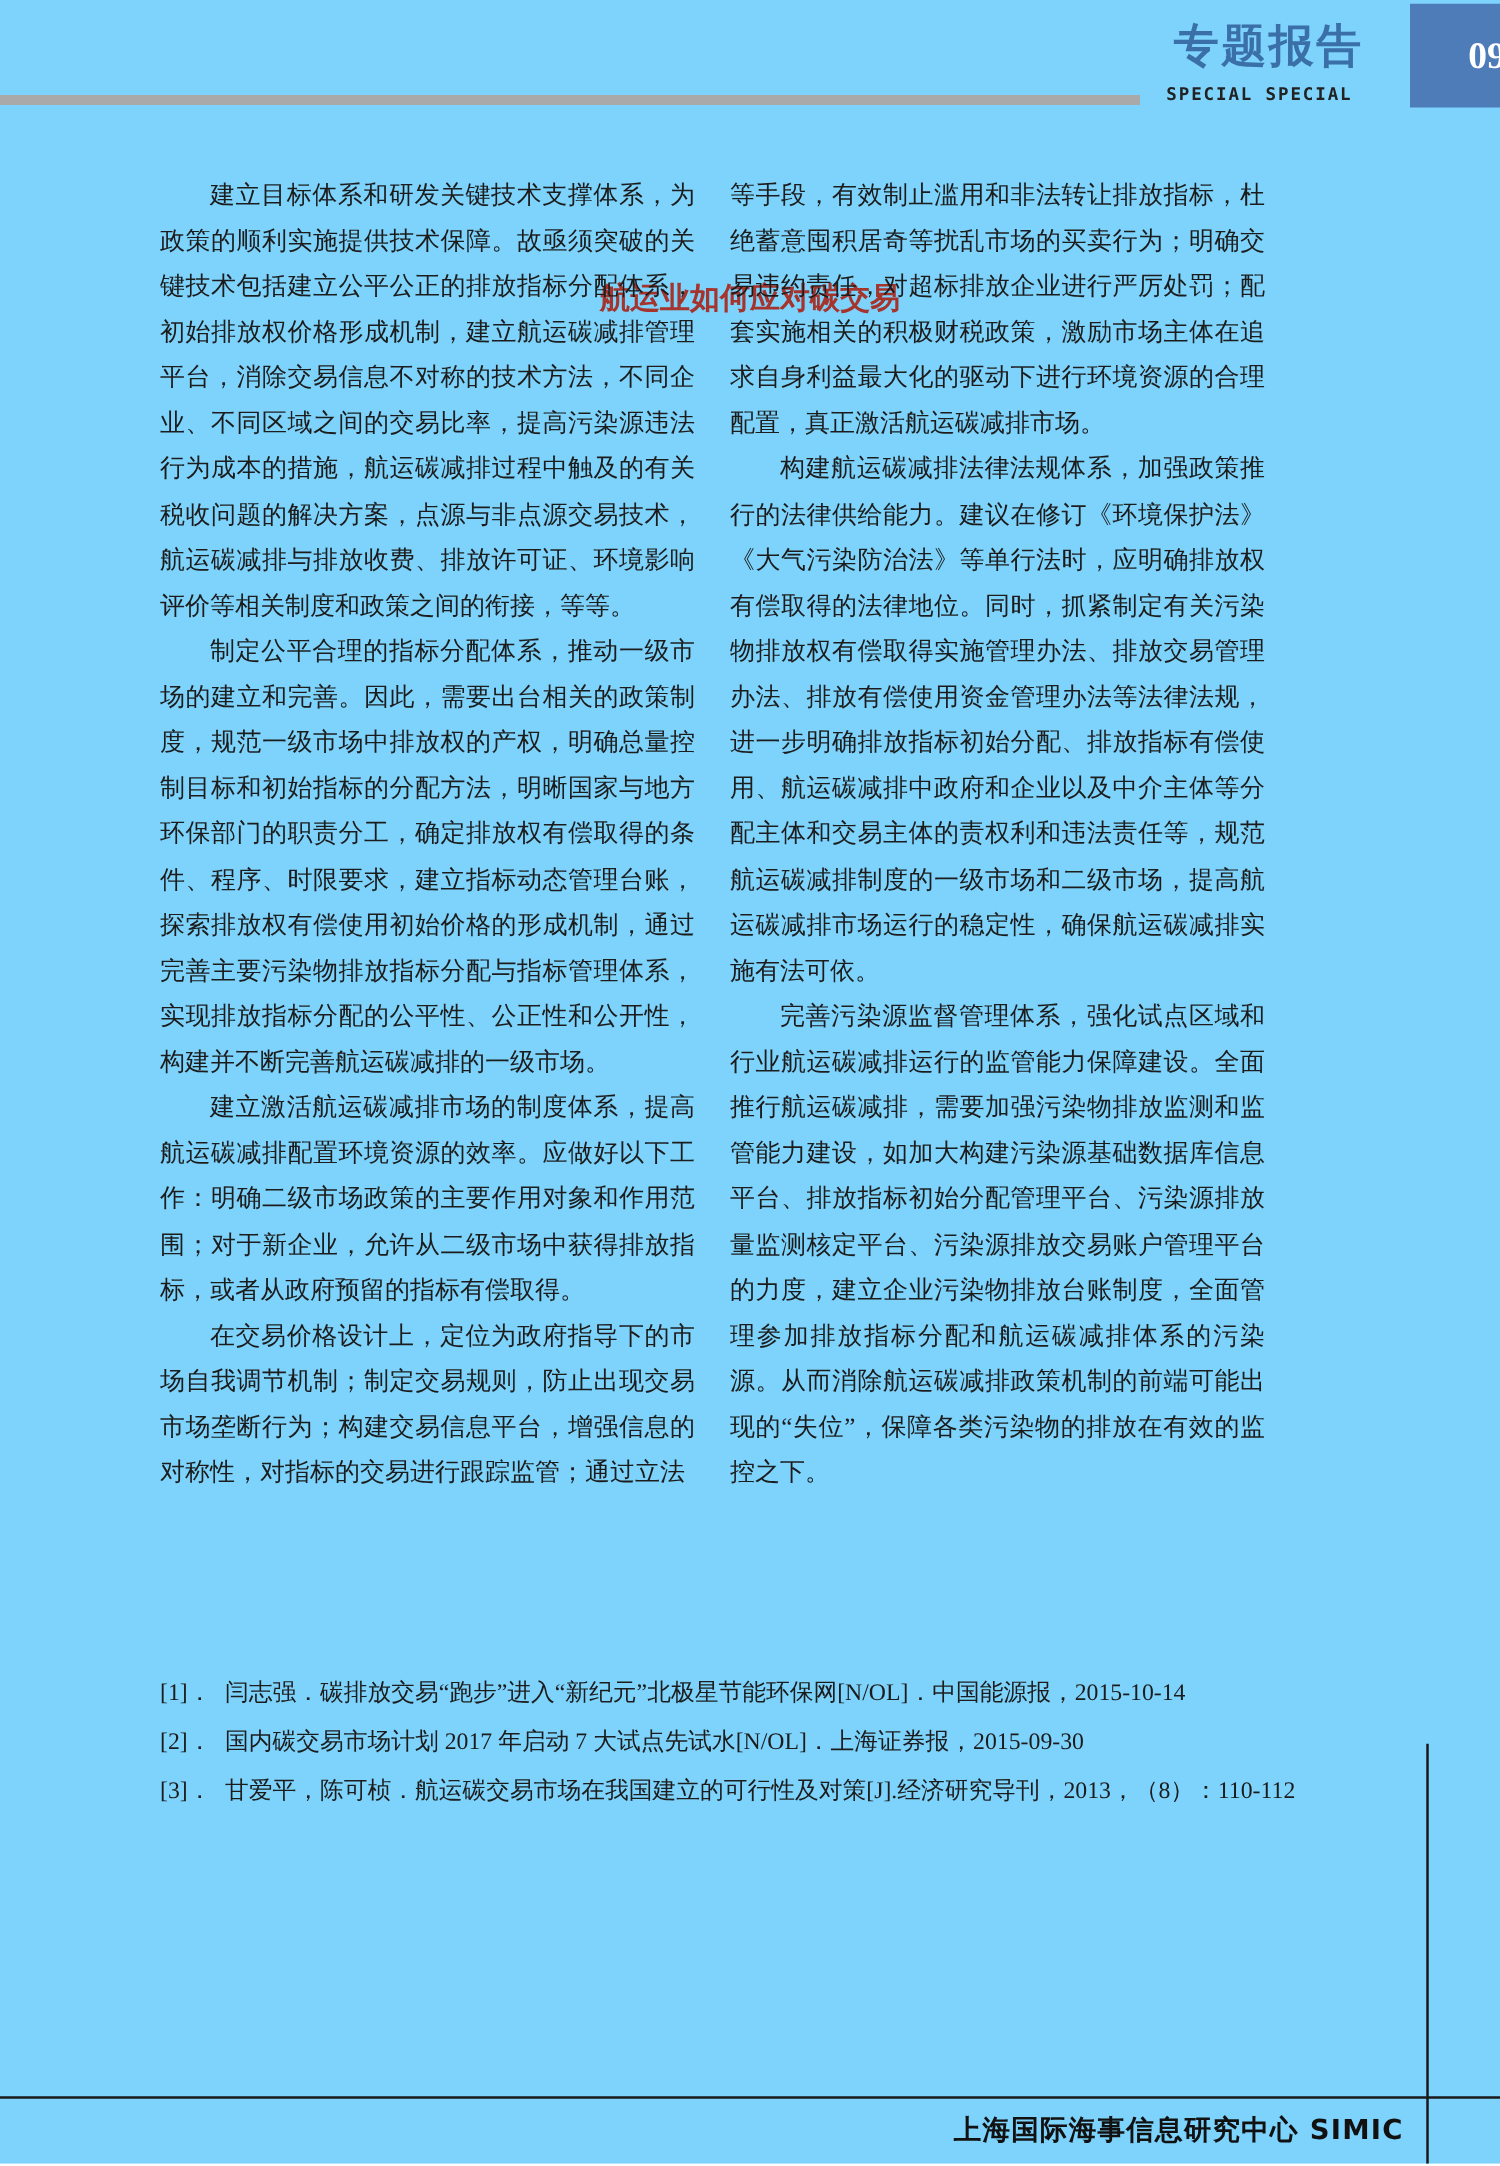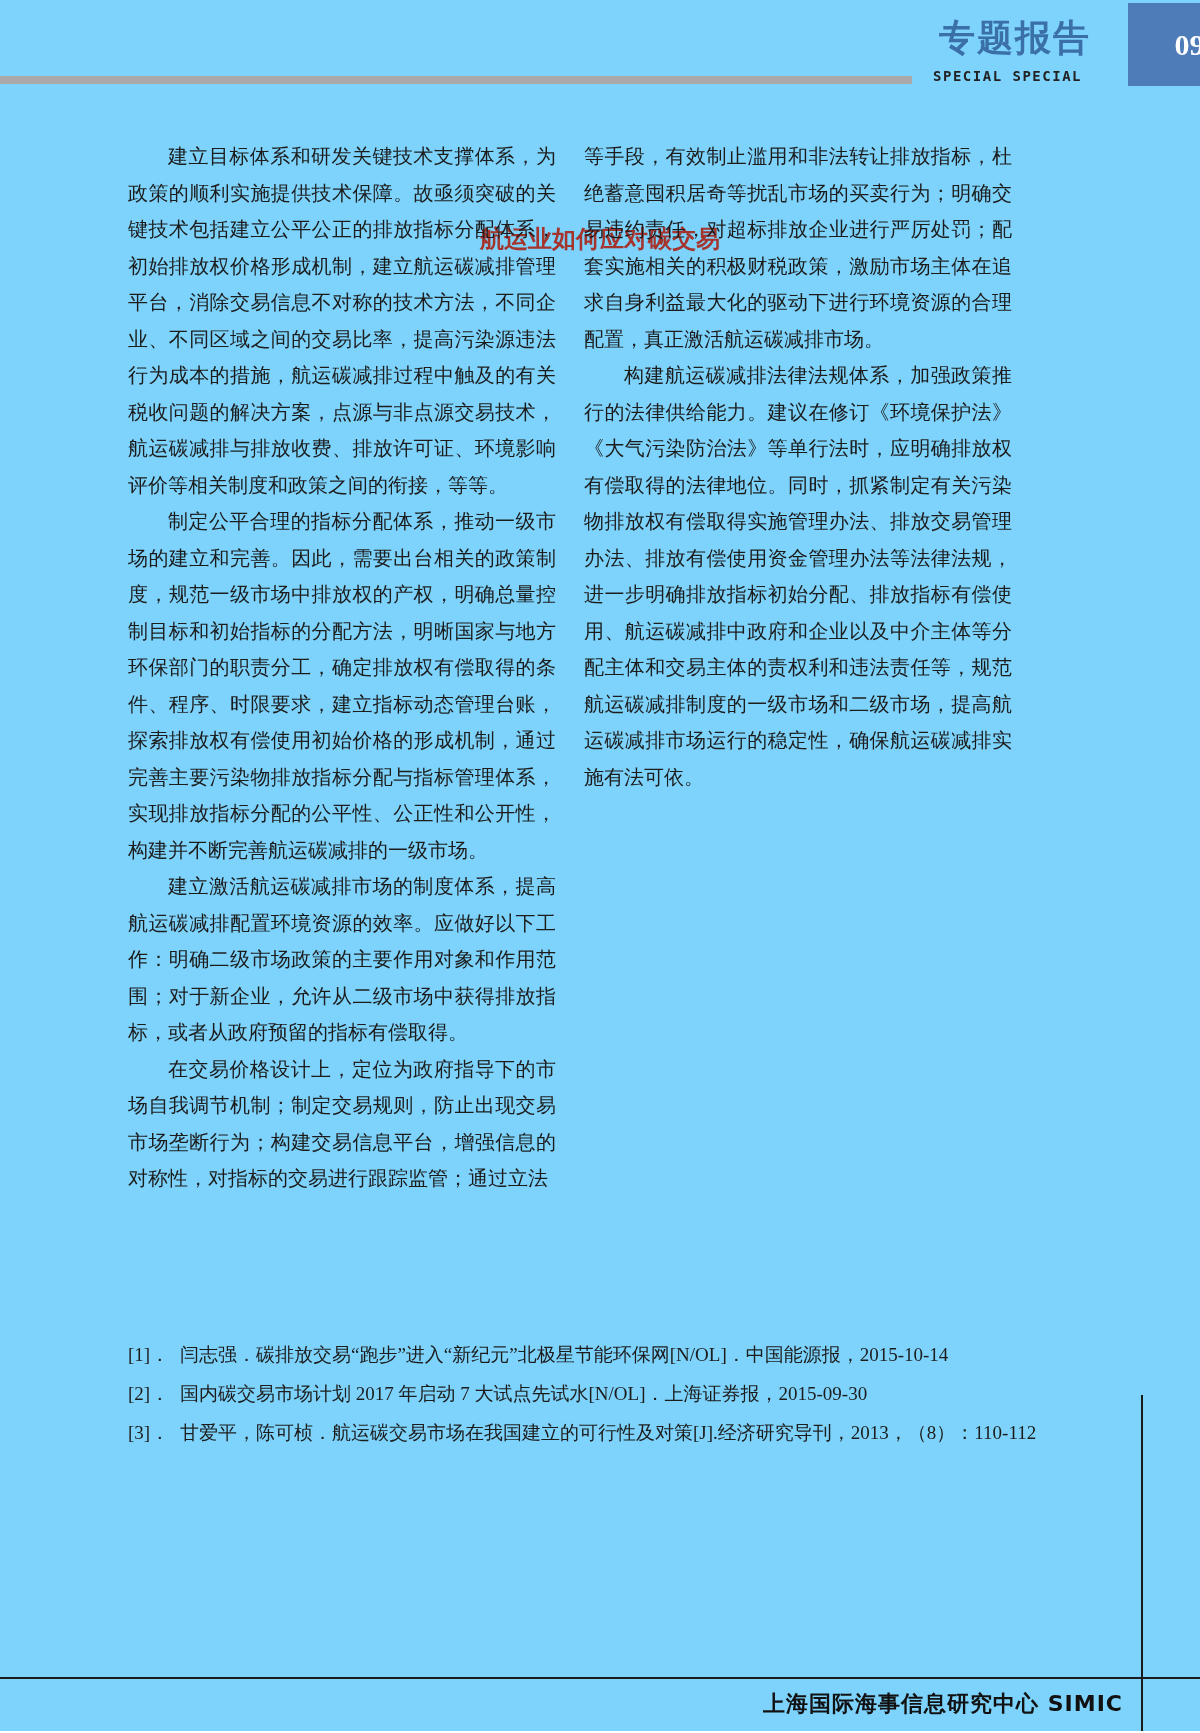--- a/index.html
+++ b/index.html
@@ -77,20 +77,21 @@
 
   <div class="col col-left" id="col-left">
       <p class="indent">建立目标体系和研发关键技术支撑体系，为政策的顺利实施提供技术保障。故亟须突破的关键技术包括建立公平公正的排放指标分配体系，初始排放权价格形成机制，建立航运碳减排管理平台，消除交易信息不对称的技术方法，不同企业、不同区域之间的交易比率，提高污染源违法行为成本的措施，航运碳减排过程中触及的有关税收问题的解决方案，点源与非点源交易技术，航运碳减排与排放收费、排放许可证、环境影响评价等相关制度和政策之间的衔接，等等。</p>
       <p class="indent">制定公平合理的指标分配体系，推动一级市场的建立和完善。因此，需要出台相关的政策制度，规范一级市场中排放权的产权，明确总量控制目标和初始指标的分配方法，明晰国家与地方环保部门的职责分工，确定排放权有偿取得的条件、程序、时限要求，建立指标动态管理台账，探索排放权有偿使用初始价格的形成机制，通过完善主要污染物排放指标分配与指标管理体系，实现排放指标分配的公平性、公正性和公开性，构建并不断完善航运碳减排的一级市场。</p>
       <p class="indent">建立激活航运碳减排市场的制度体系，提高航运碳减排配置环境资源的效率。应做好以下工作：明确二级市场政策的主要作用对象和作用范围；对于新企业，允许从二级市场中获得排放指标，或者从政府预留的指标有偿取得。</p>
       <p class="indent">在交易价格设计上，定位为政府指导下的市场自我调节机制；制定交易规则，防止出现交易市场垄断行为；构建交易信息平台，增强信息的对称性，对指标的交易进行跟踪监管；通过立法</p>
     </div>
   <div class="col col-right" id="col-right">
       <p>等手段，有效制止滥用和非法转让排放指标，杜绝蓄意囤积居奇等扰乱市场的买卖行为；明确交易违约责任，对超标排放企业进行严厉处罚；配套实施相关的积极财税政策，激励市场主体在追求自身利益最大化的驱动下进行环境资源的合理配置，真正激活航运碳减排市场。</p>
       <p class="indent">构建航运碳减排法律法规体系，加强政策推行的法律供给能力。建议在修订《环境保护法》《大气污染防治法》等单行法时，应明确排放权有偿取得的法律地位。同时，抓紧制定有关污染物排放权有偿取得实施管理办法、排放交易管理办法、排放有偿使用资金管理办法等法律法规，进一步明确排放指标初始分配、排放指标有偿使用、航运碳减排中政府和企业以及中介主体等分配主体和交易主体的责权利和违法责任等，规范航运碳减排制度的一级市场和二级市场，提高航运碳减排市场运行的稳定性，确保航运碳减排实施有法可依。</p>
+      <p class="indent">完善污染源监督管理体系，强化试点区域和行业航运碳减排运行的监管能力保障建设。全面推行航运碳减排，需要加强污染物排放监测和监管能力建设，如加大构建污染源基础数据库信息平台、排放指标初始分配管理平台、污染源排放量监测核定平台、污染源排放交易账户管理平台的力度，建立企业污染物排放台账制度，全面管理参加排放指标分配和航运碳减排体系的污染源。从而消除航运碳减排政策机制的前端可能出现的“失位”，保障各类污染物的排放在有效的监控之下。</p>
     </div>
 
 
   <div class="refs">
     <div id="refs-list">
         <div class="ref-item">
           <span class="ref-label">[1]．</span>
           <span class="ref-text">闫志强．碳排放交易“跑步”进入“新纪元”北极星节能环保网[N/OL]．中国能源报，2015-10-14</span>
         </div>
         <div class="ref-item">

